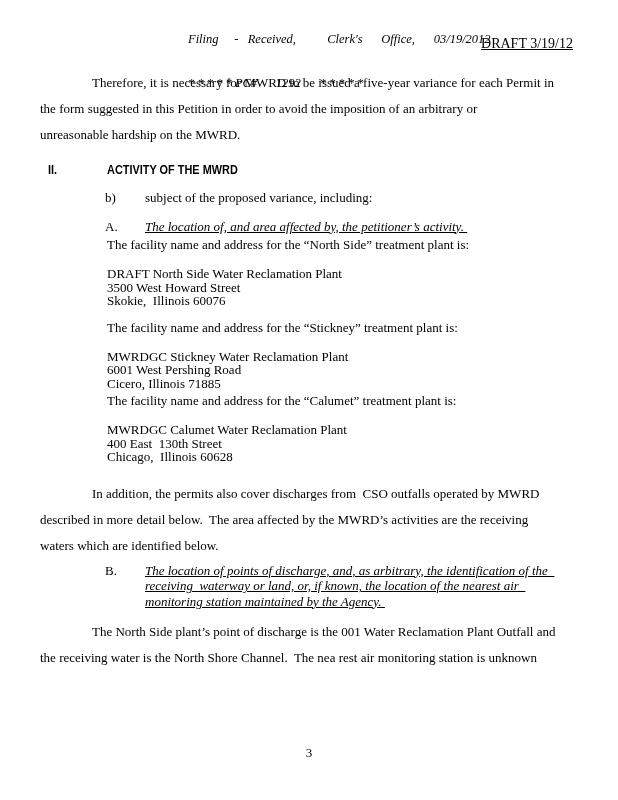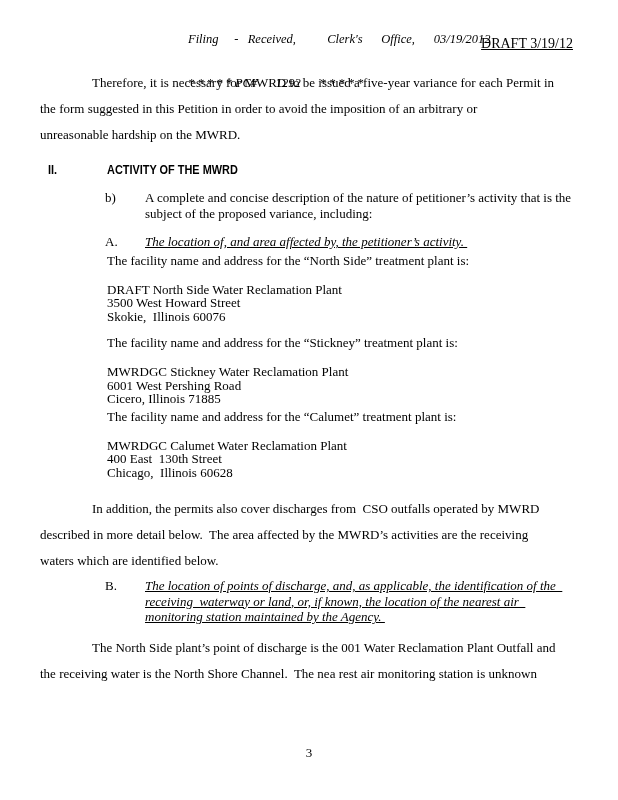--- a/index.html
+++ b/index.html
@@ -100,21 +100,20 @@
       <div class="ln">unreasonable hardship on the MWRD.</div>
     </div>
 
     <div class="sec">
       <span class="cond sec-num">II.</span><span class="cond">ACTIVITY OF THE MWRD</span>
     </div>
 
     <div class="li mt13">
       <div class="li-marker">b)</div>
       <div class="li-text">
-        <div class="ln">A complete and concise description of the nature of petitioner’s activity that is the</div>
         <div class="ln">subject of the proposed variance, including:</div>
       </div>
     </div>
 
     <div class="li mt13">
       <div class="li-marker">A.</div>
       <div class="li-text underline ln">The location of, and area affected by, the petitioner’s activity. </div>
     </div>
 
     <div class="ind67 intro-line ln mt12">The facility name and address for the “North Side” treatment plant is:</div>
@@ -140,21 +139,21 @@
 
     <div class="dbl mt17">
       <div class="ln ind">In addition, the permits also cover discharges from  CSO outfalls operated by MWRD</div>
       <div class="ln">described in more detail below.  The area affected by the MWRD’s activities are the receiving</div>
       <div class="ln">waters which are identified below.</div>
     </div>
 
     <div class="li mt14">
       <div class="li-marker">B.</div>
       <div class="li-text">
-        <div class="ln underline">The location of points of discharge, and, as applicable, the identification of the  </div>
+        <div class="ln underline">The location of points of discharge, and, as arbitrary, the identification of the  </div>
         <div class="ln underline">receiving  waterway or land, or, if known, the location of the nearest air  </div>
         <div class="ln underline">monitoring station maintained by the Agency. </div>
       </div>
     </div>
 
     <div class="dbl mt10">
       <div class="ln ind">The North Side plant’s point of discharge is the 001 Water Reclamation Plant Outfall and</div>
       <div class="ln">the receiving water is the North Shore Channel.  The nea rest air monitoring station is unknown</div>
     </div>
 

